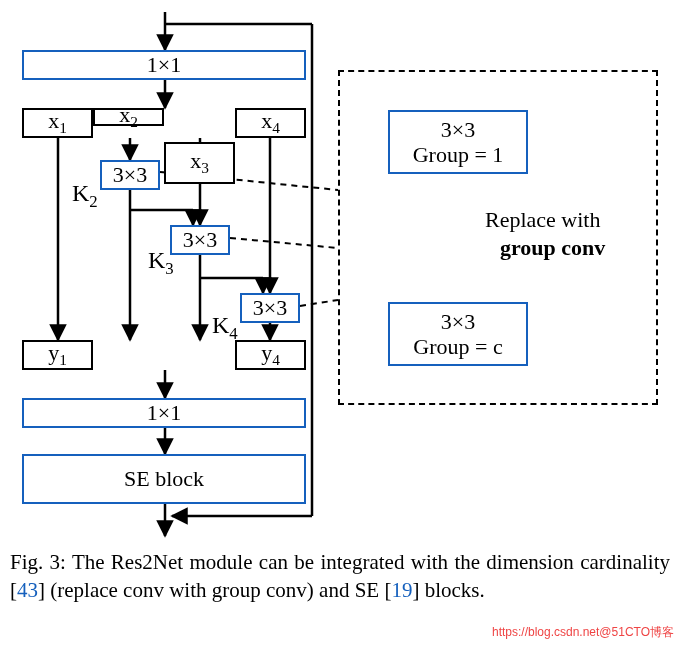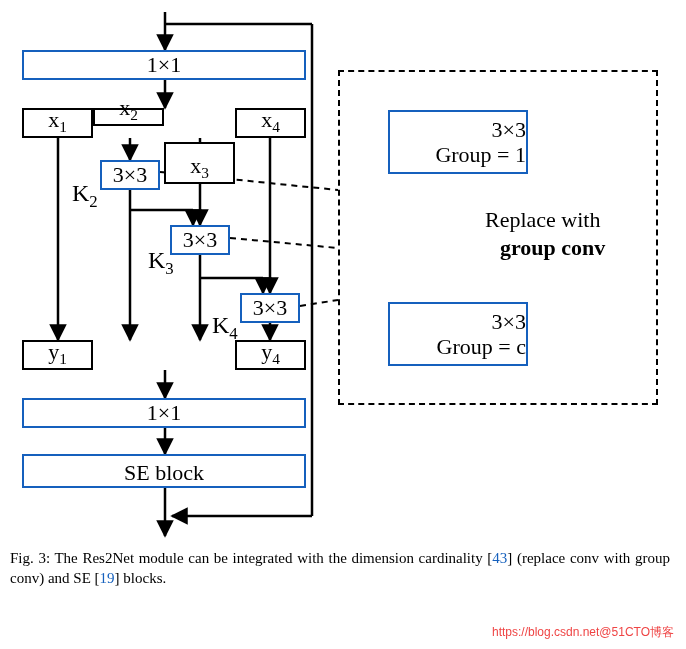--- a/index.html
+++ b/index.html
@@ -15,21 +15,21 @@
     position: relative;
     width: 686px;
     height: 540px;
   }
   svg { position: absolute; top: 0; left: 0; }
   .box {
     position: absolute;
     border: 2px solid;
     background: #fff;
     display: flex;
-    align-items: flex-end;
+    align-items: center;
     justify-content: center;
     font-size: 22px;
   }
   .black-box { border-color: #000; }
   .blue-box { border-color: #1560bd; }
   .sub { font-size: 0.7em; vertical-align: sub; }
   .klabel {
     position: absolute;
     font-size: 24px;
   }
@@ -40,21 +40,21 @@
   }
   .edgelabel {
     position: absolute;
     font-size: 22px;
   }
   .caption {
     position: absolute;
     left: 10px;
     top: 548px;
     width: 660px;
-    font-size: 15px;
+    font-size: 21px;
     line-height: 1.35;
     text-align: justify;
   }
   .ref-blue { color: #1560bd; }
   .watermark {
     position: absolute;
     right: 12px;
     bottom: 8px;
     font-size: 12px;
     color: #ef4444;
@@ -156,21 +156,21 @@
     <span><span>y</span><span class="sub">1</span></span>
   </div>
   <div class="box black-box" style="left:235px; top:340px; width:71px; height:30px;">
     <span><span>y</span><span class="sub">4</span></span>
   </div>
 
   <div class="box blue-box" style="left:22px; top:398px; width:284px; height:30px;">
     <span>1×1</span>
   </div>
 
-  <div class="box blue-box" style="left:22px; top:454px; width:284px; height:34px;">
+  <div class="box blue-box" style="left:22px; top:454px; width:284px; height:50px;">
     <span>SE block</span>
   </div>
 
   <div class="dashed-panel" style="left:338px; top:70px; width:320px; height:335px;">
     <div class="box blue-box" style="left:48px; top:38px; width:140px; height:64px; flex-direction:column; line-height:1.15;">
       <span>3×3</span>
       <span>Group = 1</span>
     </div>
     <div class="edgelabel" style="left:145px; top:135px;">Replace with</div>
     <div class="edgelabel" style="left:160px; top:163px;font-weight:bold;">group conv</div>

